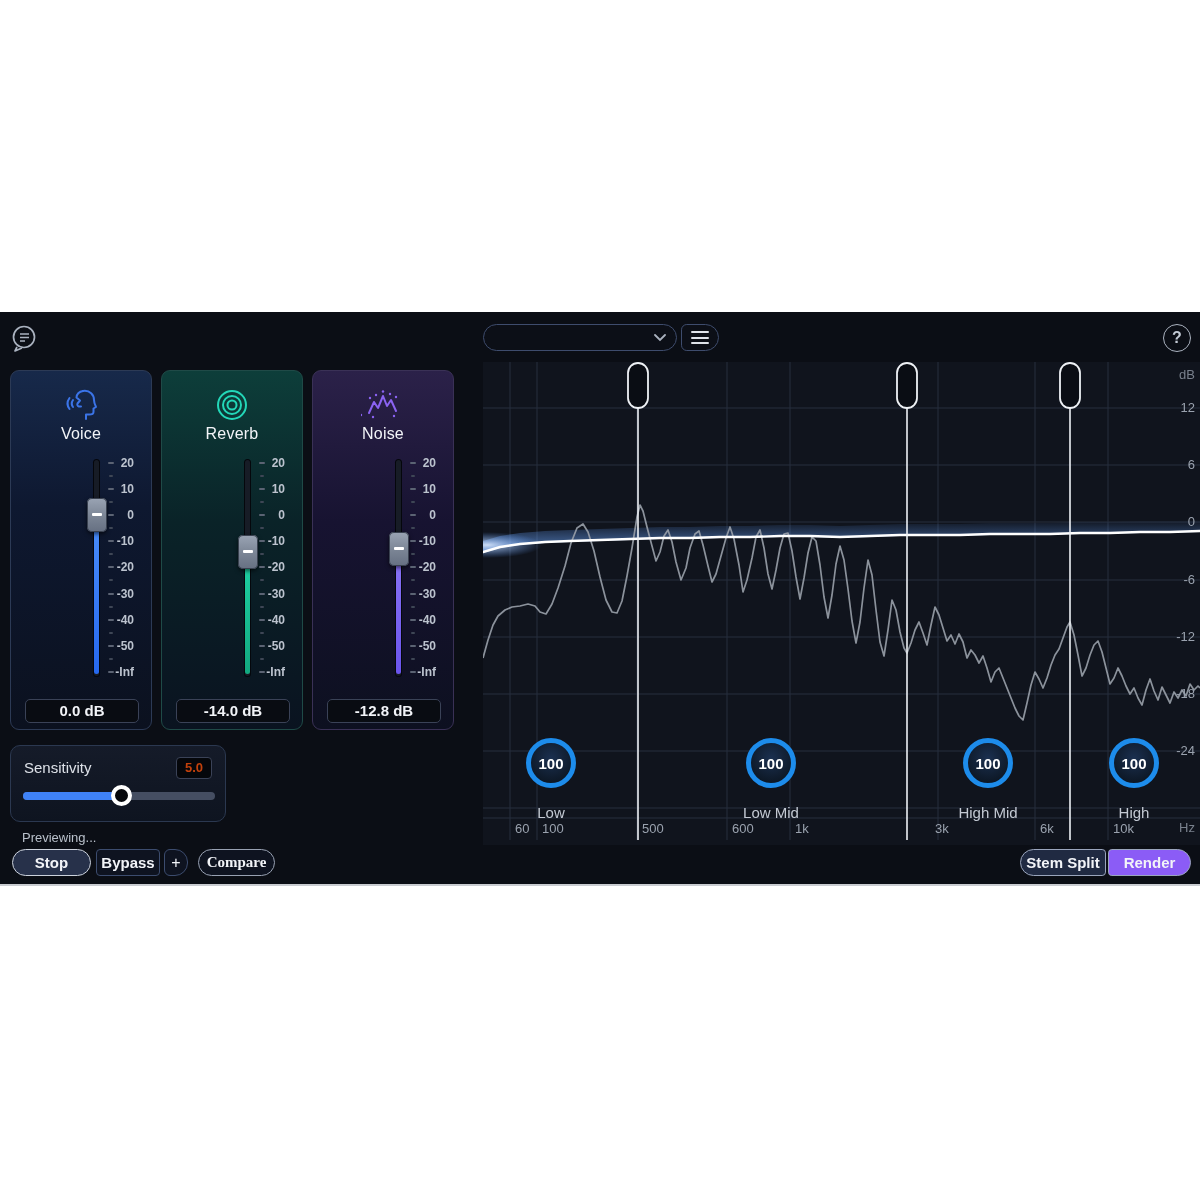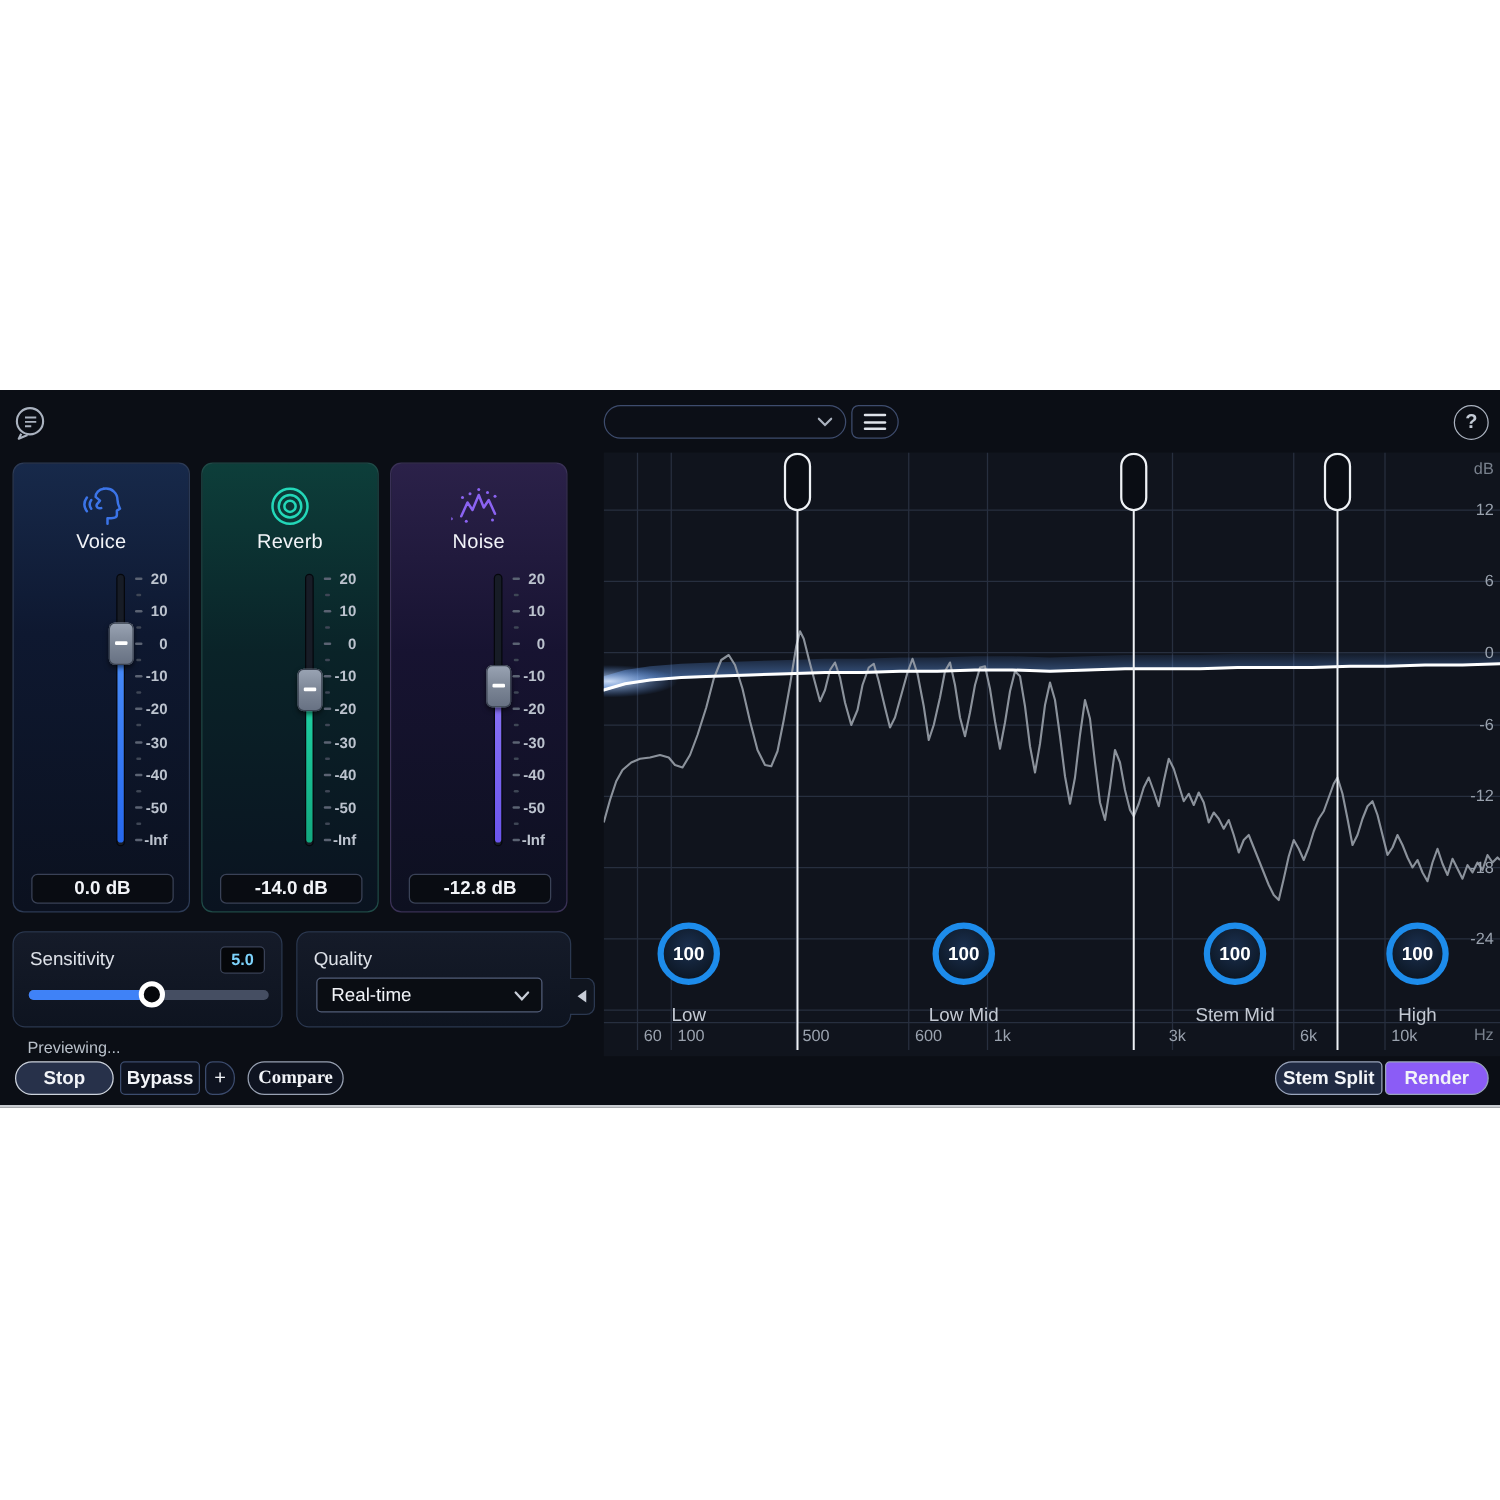--- a/index.html
+++ b/index.html
@@ -44,21 +44,21 @@
              background:#090c12;border:1px solid #3a4257;border-radius:5px;color:#f2f4f8;
              font-size:15px;font-weight:bold;text-align:center;line-height:22px;cursor:text;}
 
   
   .panel{position:absolute;top:433px;height:77px;box-sizing:border-box;border:1px solid #2b3850;
          border-radius:10px;background:linear-gradient(180deg,#151b29 0%,#0e1420 100%);}
   .panel-sens{left:10px;width:216px;}
   .panel-qual{left:237px;width:220px;}
   .panel-label{position:absolute;left:13px;top:13px;color:#dde1e8;font-size:15px;}
   .sens-value{position:absolute;right:13px;top:11px;width:34px;height:20px;background:#05070b;
-              border:1px solid #3a4257;border-radius:4px;color:#7dd3fc;font-size:13px;font-weight:bold;
+              border:1px solid #3a4257;border-radius:4px;color:#c2410c;font-size:13px;font-weight:bold;
               text-align:center;line-height:19px;cursor:text;}
   .slider{position:absolute;left:12px;top:46px;width:192px;height:8px;border-radius:4px;background:#454e62;cursor:pointer;}
   .slider-fill{position:absolute;left:0;top:0;height:8px;border-radius:4px 0 0 4px;background:#3f82f7;}
   .slider-handle{position:absolute;top:-7px;width:21px;height:21px;border-radius:50%;box-sizing:border-box;
                  background:#05070b;border:4.5px solid #ffffff;transform:translateX(-10px);cursor:grab;}
   .dropdown{position:absolute;left:15px;top:36px;width:181px;height:28px;box-sizing:border-box;
             background:#0a0d13;border:1.4px solid #525d78;border-radius:4px;cursor:pointer;}
   .dropdown-text{position:absolute;left:11px;top:5px;color:#f2f4f8;font-size:15px;}
   .dropdown svg{position:absolute;right:9px;top:9px;}
   .collapse-tab{position:absolute;right:-20px;top:36px;width:20px;height:30px;box-sizing:border-box;
@@ -270,32 +270,20 @@
 
     <div class="panel panel-sens">
       <div class="panel-label">Sensitivity</div>
       <div class="sens-value">5.0</div>
       <div class="slider">
         <div class="slider-fill" style="width: 51%;"></div>
         <div class="slider-handle" style="left: 51%;"></div>
       </div>
     </div>
 
-    <div class="panel panel-qual">
-      <div class="panel-label">Quality</div>
-      <div class="dropdown">
-        <span class="dropdown-text">Real-time</span>
-        <svg width="13" height="10" viewBox="0 0 13 10">
-          <polyline points="1.5,2 6.5,7.5 11.5,2" fill="none" stroke="#c8cdd7" stroke-width="1.8" stroke-linecap="round"></polyline>
-        </svg>
-      </div>
-      <div class="collapse-tab">
-        <span class="tri"></span>
-      </div>
-    </div>
 
     <div class="previewing">Previewing...</div>
     <div class="btn btn-stop">Stop</div>
     <div class="btn btn-bypass">Bypass</div>
     <div class="btn btn-plus">+</div>
     <div class="btn btn-compare">Compare</div>
     <div class="btn btn-stem">Stem Split</div>
     <div class="btn btn-render">Render</div>
 
     <div class="graph-area" id="graph">
@@ -358,21 +346,21 @@
         <div class="band" style="left: 68px;">
           <div class="knob">100</div>
           <div class="band-label">Low</div>
         </div>
         <div class="band" style="left: 288px;">
           <div class="knob">100</div>
           <div class="band-label">Low Mid</div>
         </div>
         <div class="band" style="left: 505px;">
           <div class="knob">100</div>
-          <div class="band-label">Stem Mid</div>
+          <div class="band-label">High Mid</div>
         </div>
         <div class="band" style="left: 651px;">
           <div class="knob">100</div>
           <div class="band-label">High</div>
         </div>
       </div>
 
   </div>
 </div>
 

